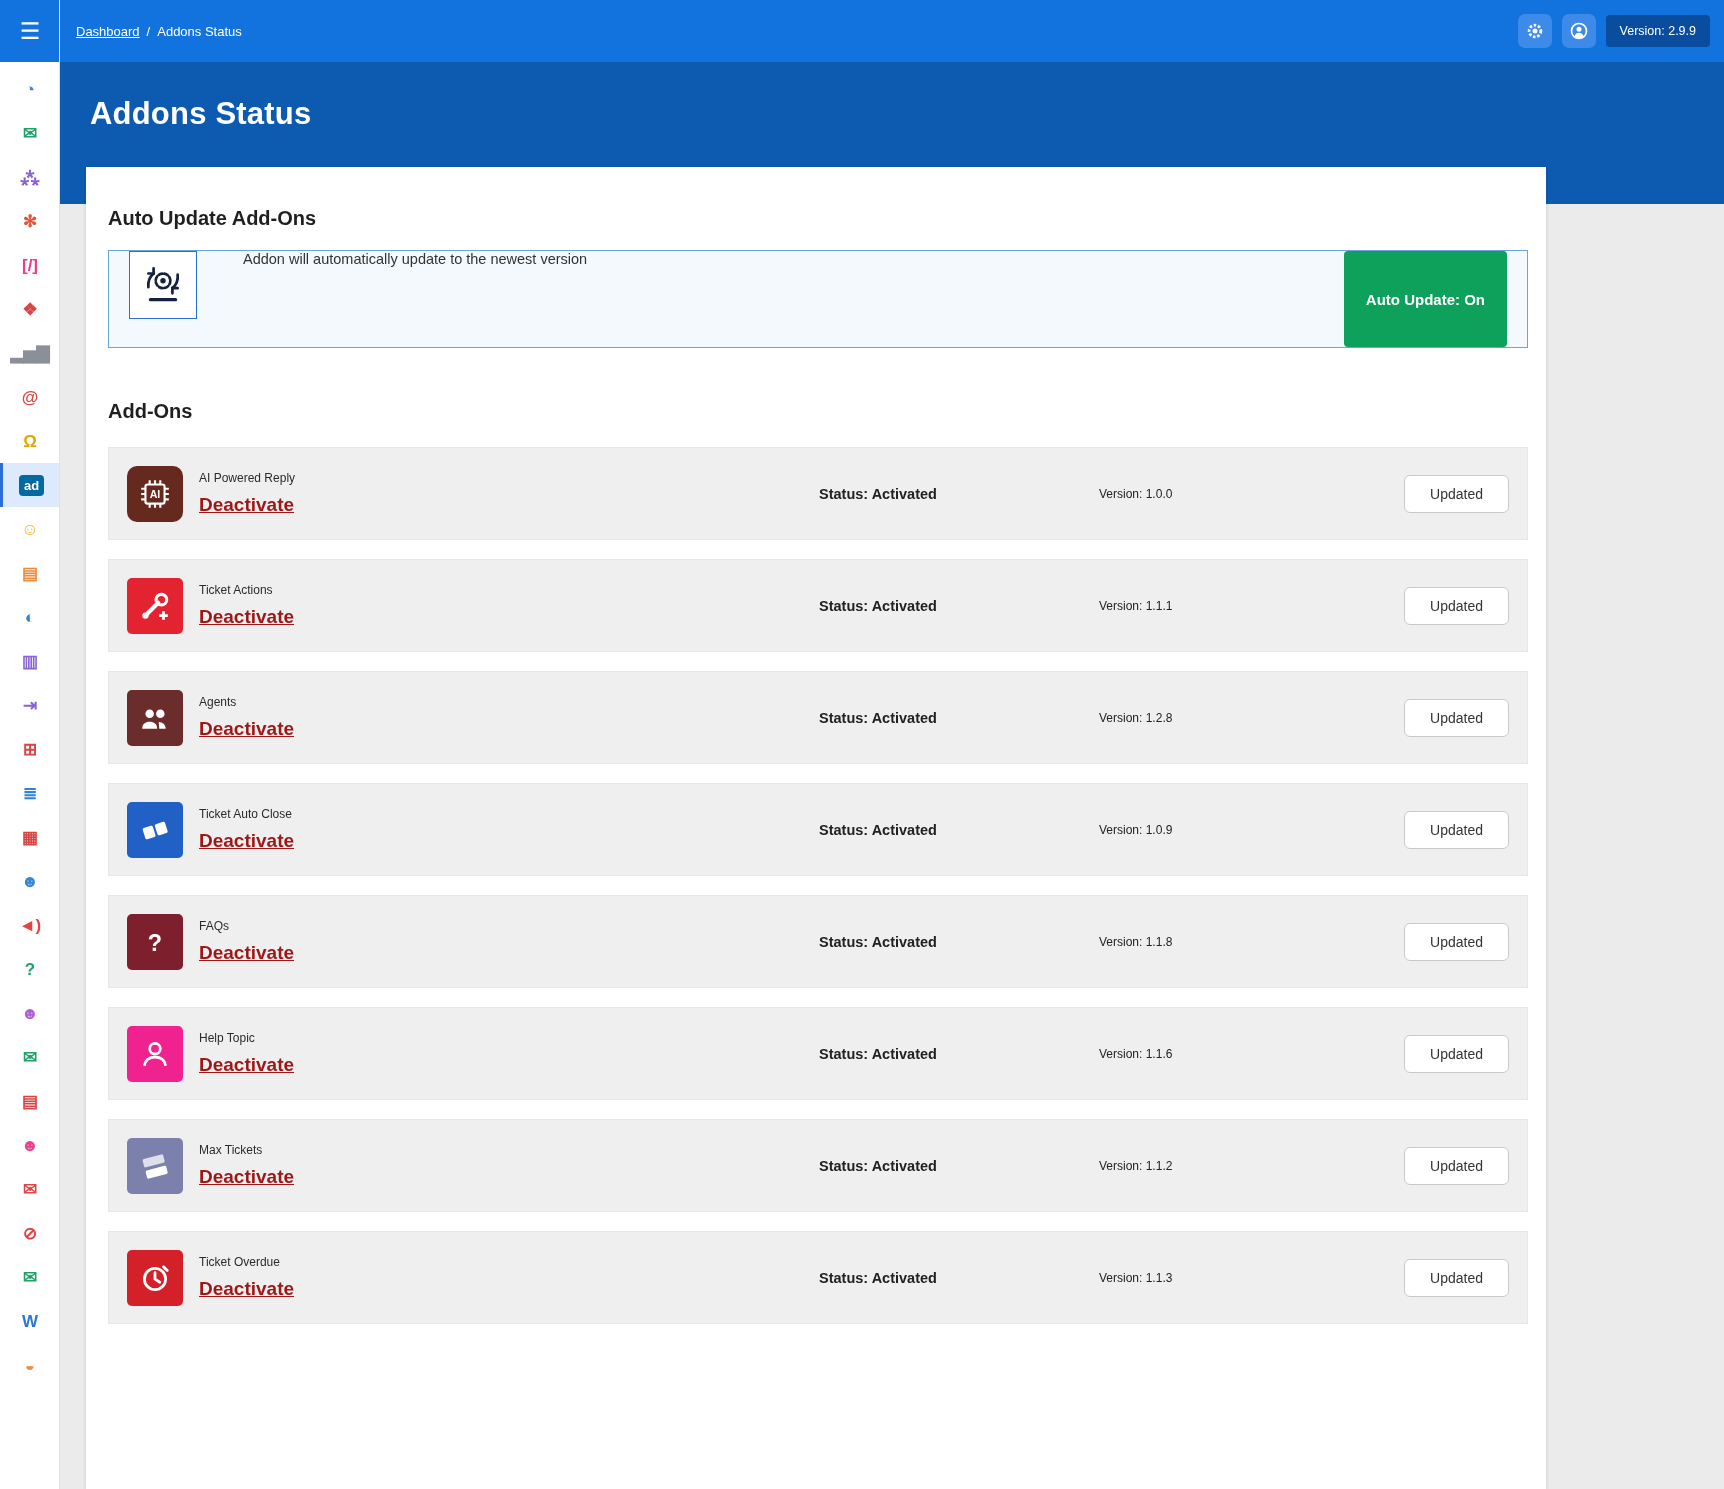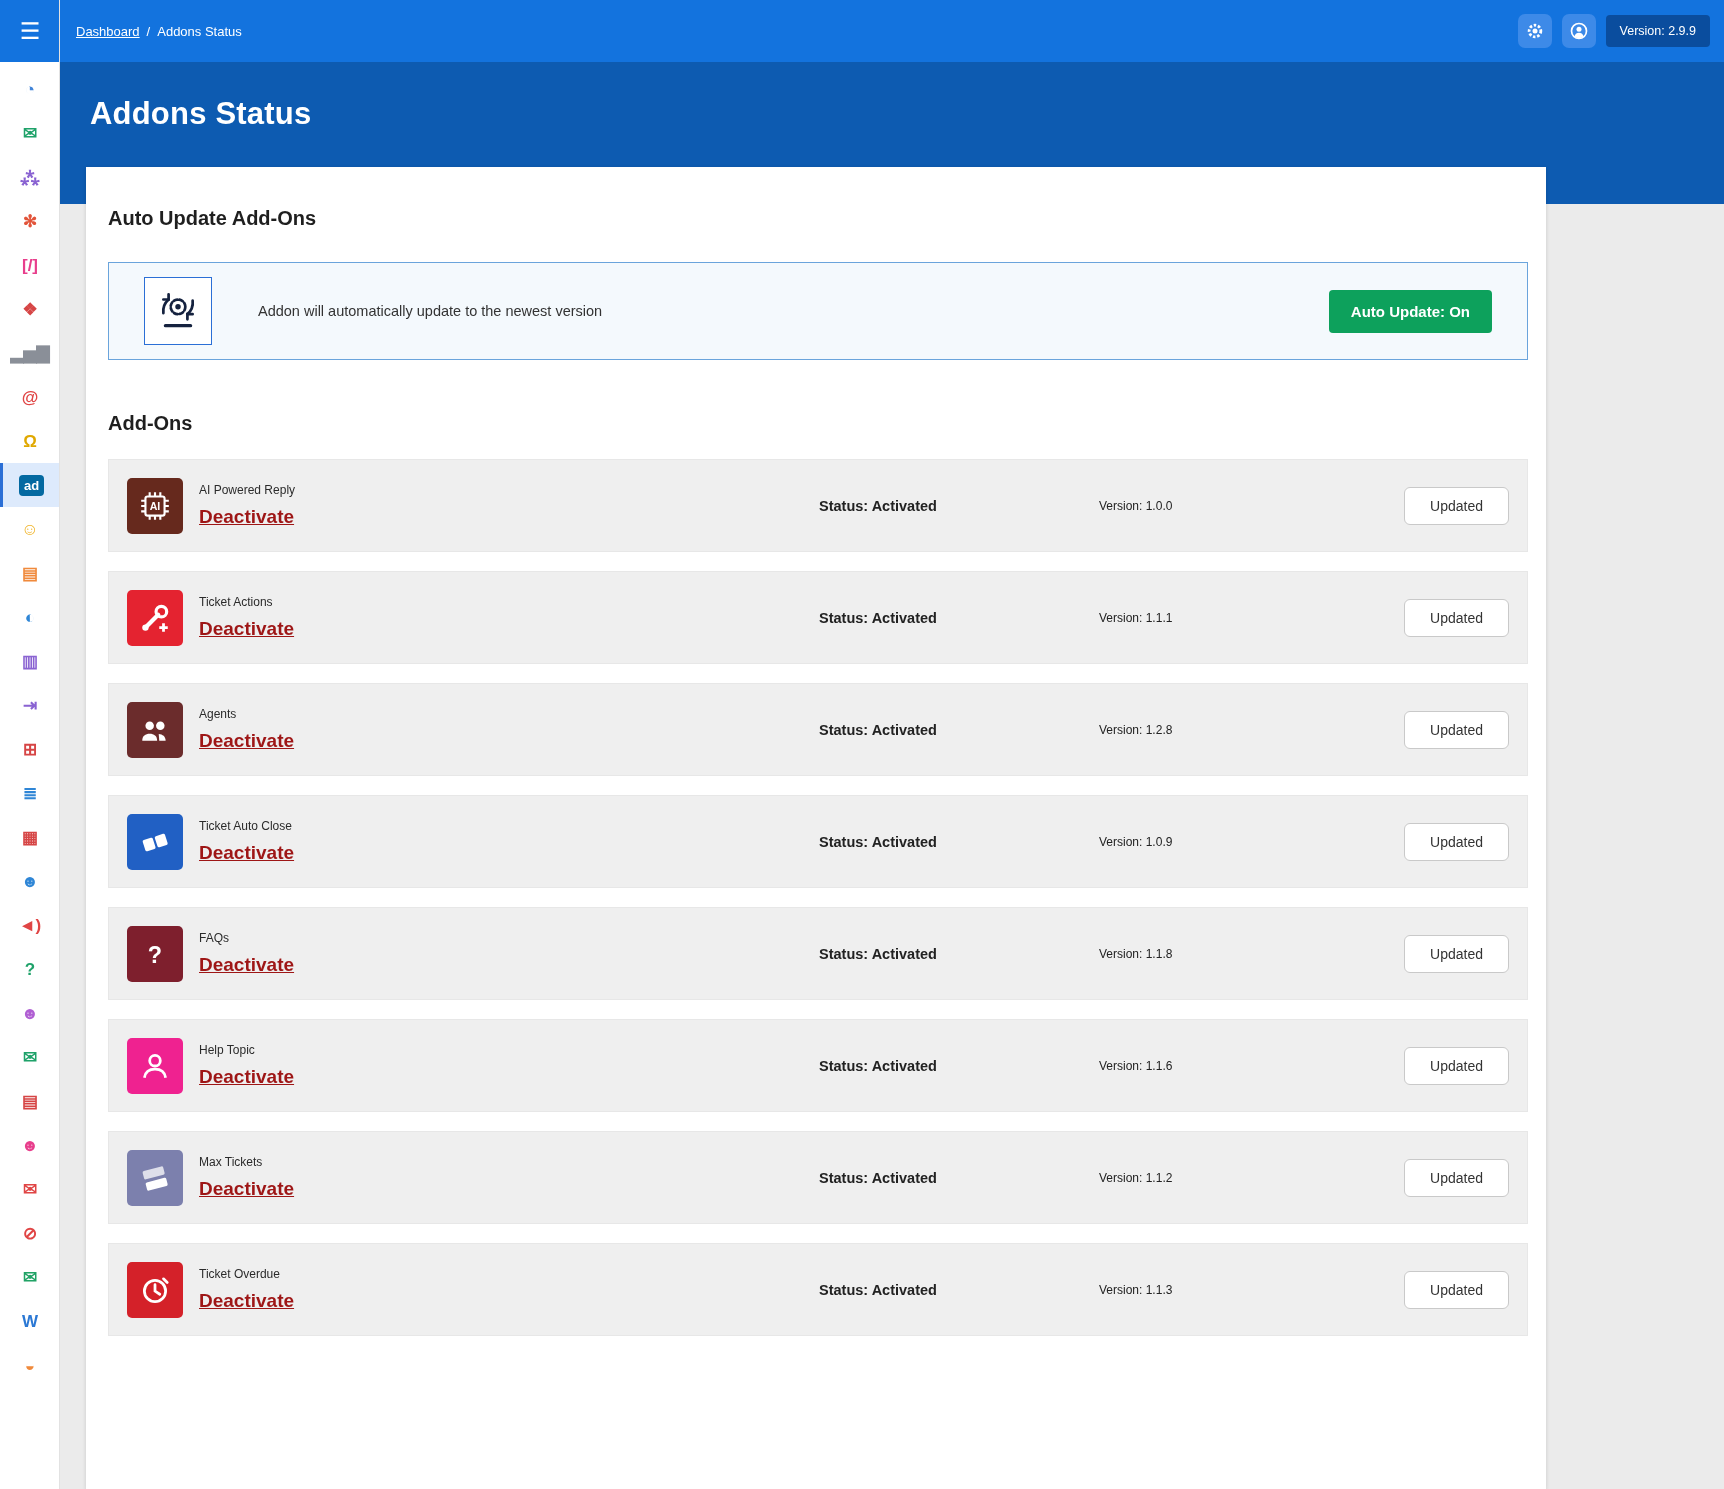--- a/index.html
+++ b/index.html
@@ -54,22 +54,22 @@
 
   
   .card {
     position:absolute; left:86px; top:167px; width:1460px; height:1322px;
     background:#fff; box-shadow:0 1px 4px rgba(0,0,0,.15); z-index:3;
     padding:40px 18px 0 22px; overflow:hidden;
   }
   .section-heading { font-size:20px; font-weight:bold; color:#1f1f1f; }
 
   .auto-box {
-    margin-top:32px; border:1px solid #6aa4dc; background:#f4f9fd; height:98px;
-    display:flex; align-items:center; padding:0 35px;
+    margin-top:20px; border:1px solid #6aa4dc; background:#f4f9fd; height:98px;
+    display:flex; padding:0 20px;
   }
   .auto-icon-box {
     width:68px; height:68px; background:#fff; border:1px solid #2b6fd6; flex:none;
     display:flex; align-items:center; justify-content:center;
   }
   .auto-icon-box svg { width:46px; height:46px; }
   .auto-desc { margin-left:46px; font-size:14.5px; color:#333; }
   .auto-btn {
     margin-left:auto; color:#fff; font-weight:bold; font-size:15px;
     padding:13px 22px; border:none; border-radius:4px; cursor:pointer;
@@ -245,21 +245,21 @@
         <path d="M10 36h24" stroke-width="3.2"></path>
       </svg>
     </div>
     <div class="auto-desc">Addon will automatically update to the newest version</div>
     <button class="auto-btn" style="background: rgb(13, 161, 92);">Auto Update: On</button>
   </div>
 
   <h2 class="section-heading addons-heading">Add-Ons</h2>
   <div class="addons-list">
       <div class="addon-row">
-        <div class="tile" style="background: rgb(102, 41, 29);">
+        <div class="tile" style="background: rgb(102, 41, 29); border-radius: 10px;">
           <svg viewBox="0 0 32 32">
             <rect x="7" y="7" width="18" height="18" rx="2" fill="none" stroke="#fff" stroke-width="2"></rect>
             <text x="16" y="19.5" font-size="10" fill="#fff" text-anchor="middle" font-weight="bold" font-family="Liberation Sans, sans-serif">AI</text>
             <path d="M11 3v4M16 3v4M21 3v4M11 25v4M16 25v4M21 25v4M3 11h4M3 16h4M3 21h4M25 11h4M25 16h4M25 21h4" stroke="#fff" stroke-width="2"></path>
           </svg>
         </div>
         <div class="addon-info"><div class="addon-name">AI Powered Reply</div><a class="deactivate">Deactivate</a></div>
         <div class="addon-status">Status: Activated</div>
         <div class="addon-version">Version: 1.0.0</div>
         <button class="updated-btn">Updated</button>

